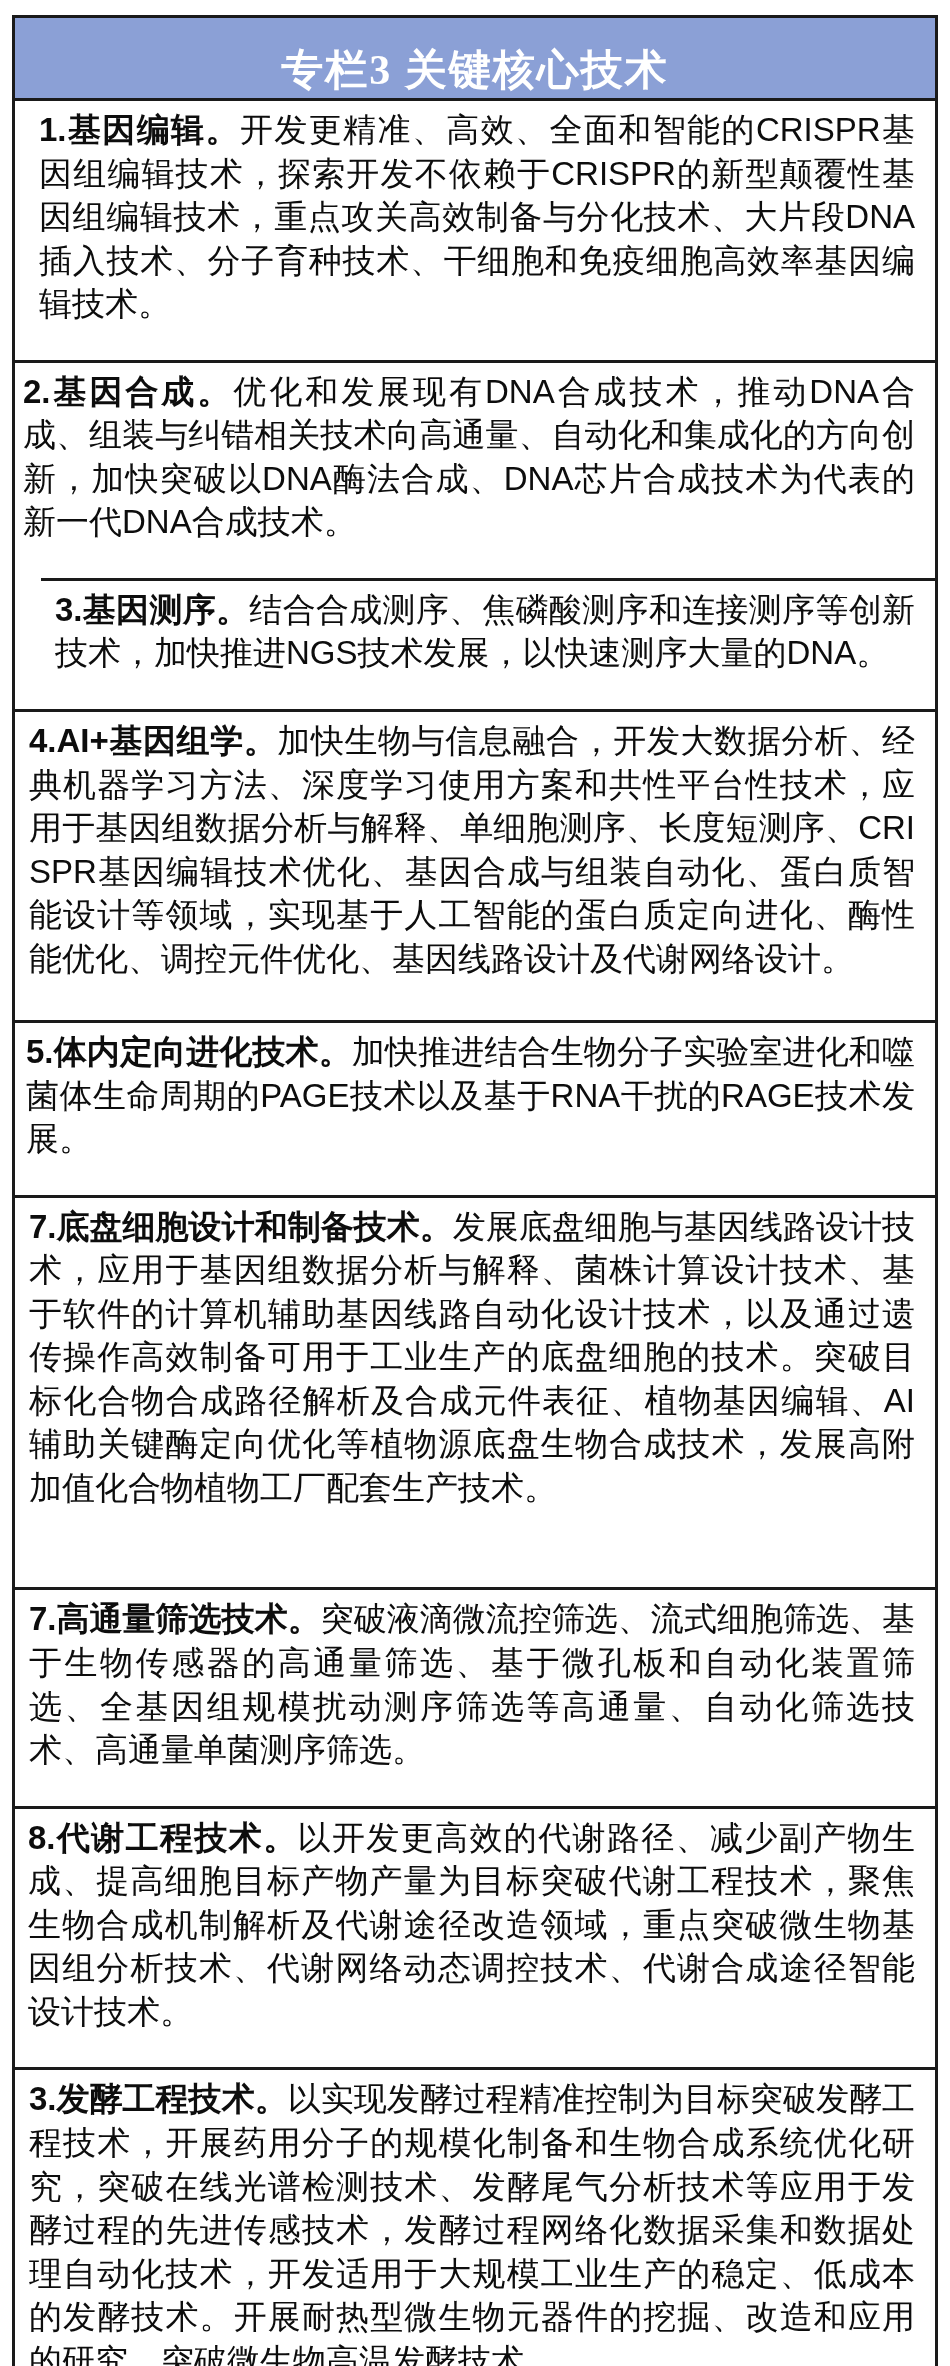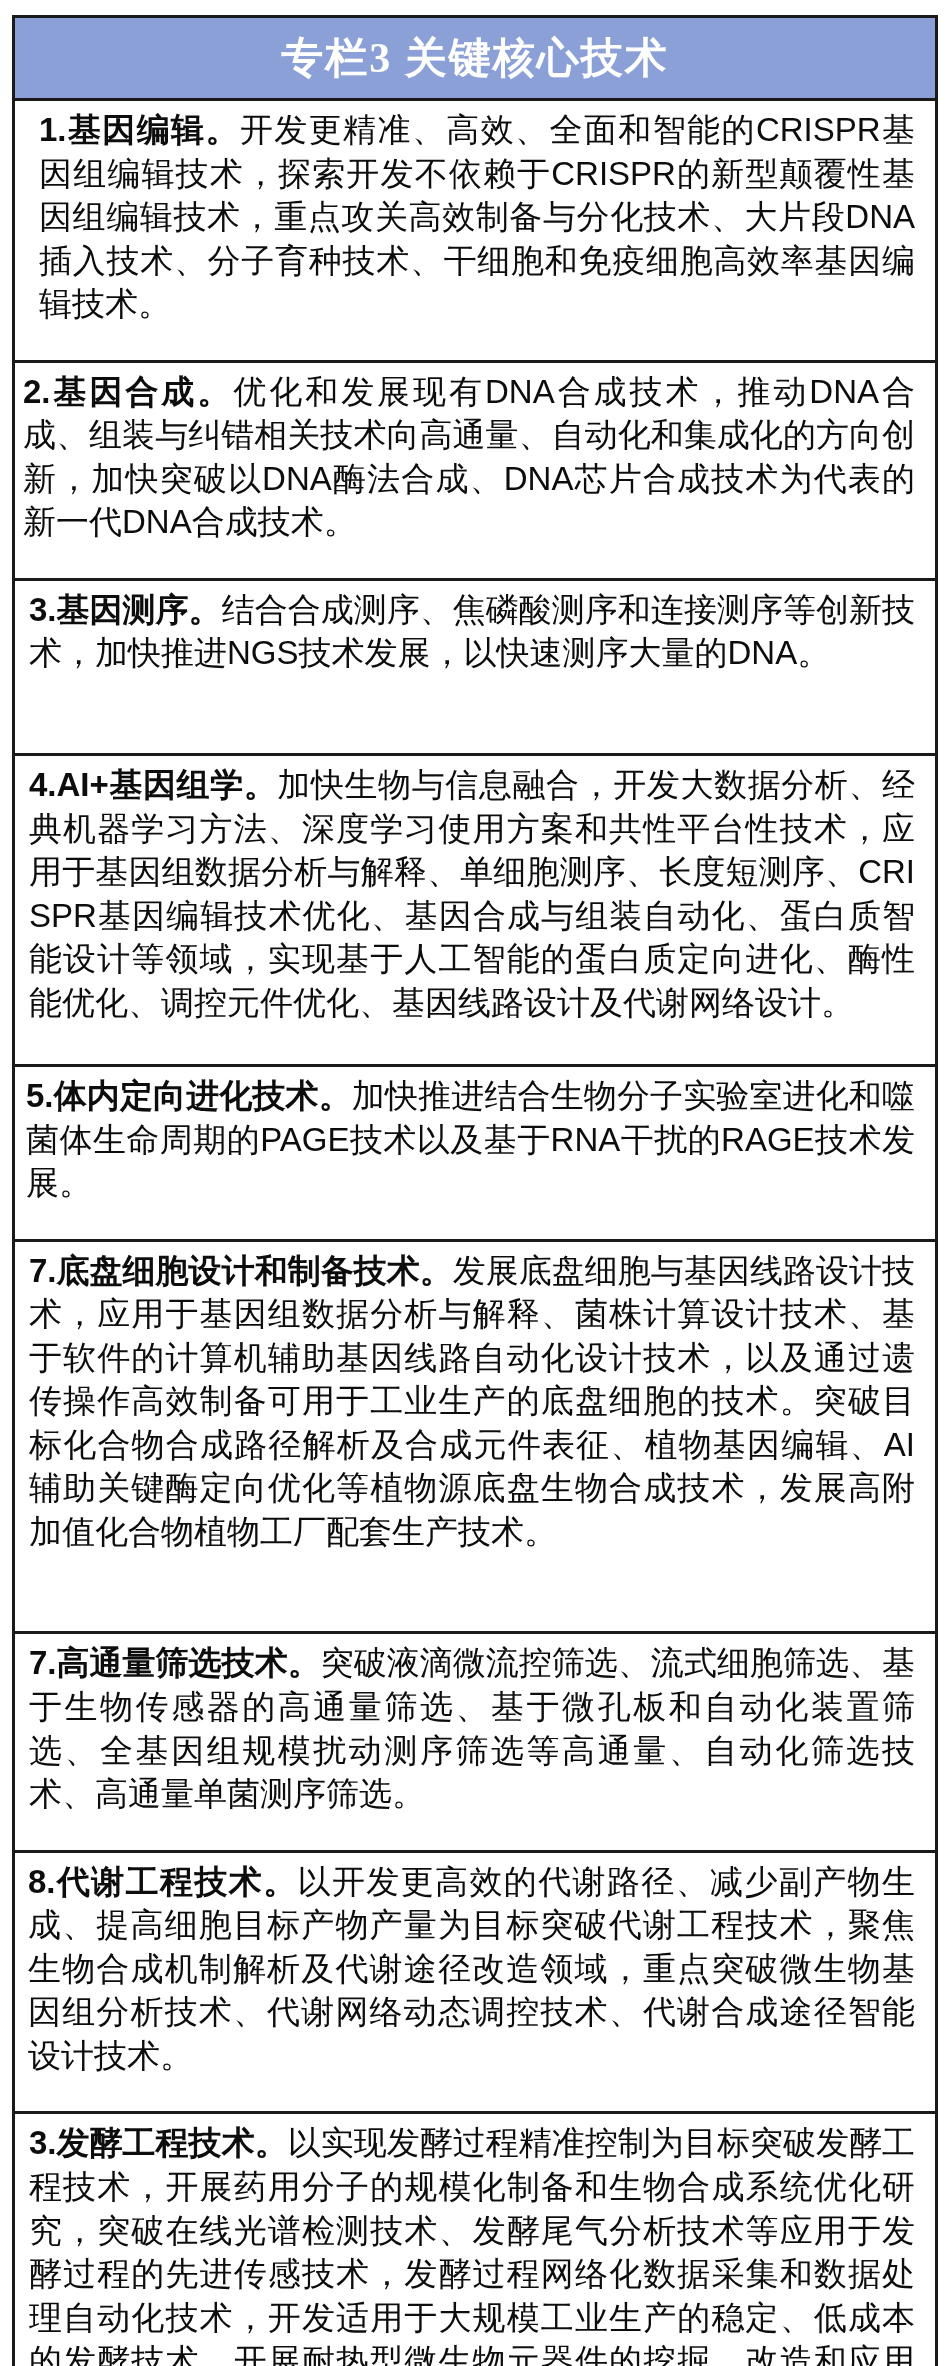--- a/index.html
+++ b/index.html
@@ -24,21 +24,21 @@
   }
   .panel {
     border: 3px solid var(--border-color);
     background: var(--body-bg);
   }
   .panel-header {
     background: var(--header-bg);
     color: var(--header-text);
     height: 80px;
     display: flex;
-    align-items: center;
+    align-items: flex-end;
     justify-content: center;
     font-family: "Liberation Serif", serif;
     font-weight: bold;
     font-size: 42px;
     letter-spacing: 2px;
   }
   .row {
     border-top: 3px solid var(--border-color);
     padding: 7px 20px 34px 14px;
   }
@@ -47,22 +47,22 @@
     font-size: 33px;
     line-height: 1.32;
     text-align: justify;
     color: var(--text-color);
     word-break: break-all;
   }
   .lead { font-weight: bold; }
   
   section.row:nth-of-type(1)  { min-height: 215px; padding-left: 24px; }
   section.row:nth-of-type(2)  { min-height: 160px; padding-left: 8px; }
-  section.row:nth-of-type(3)  { min-height: 125px; }
-  section.row:nth-of-type(4)  { min-height: 311px; margin-top: 44px; }
+  section.row:nth-of-type(3)  { min-height: 125px; margin-left: 26px; }
+  section.row:nth-of-type(4)  { min-height: 311px; }
   section.row:nth-of-type(5)  { min-height: 134px; padding-left: 11px; }
   section.row:nth-of-type(6)  { min-height: 318px; }
   section.row:nth-of-type(7)  { min-height: 172px; margin-top: 44px; }
   section.row:nth-of-type(8)  { min-height: 235px; padding-left: 13px; }
   section.row:nth-of-type(9)  { min-height: 316px; }
   section.row:nth-of-type(10) { min-height: 263px; }
 </style>
 </head>
 <body>
 

